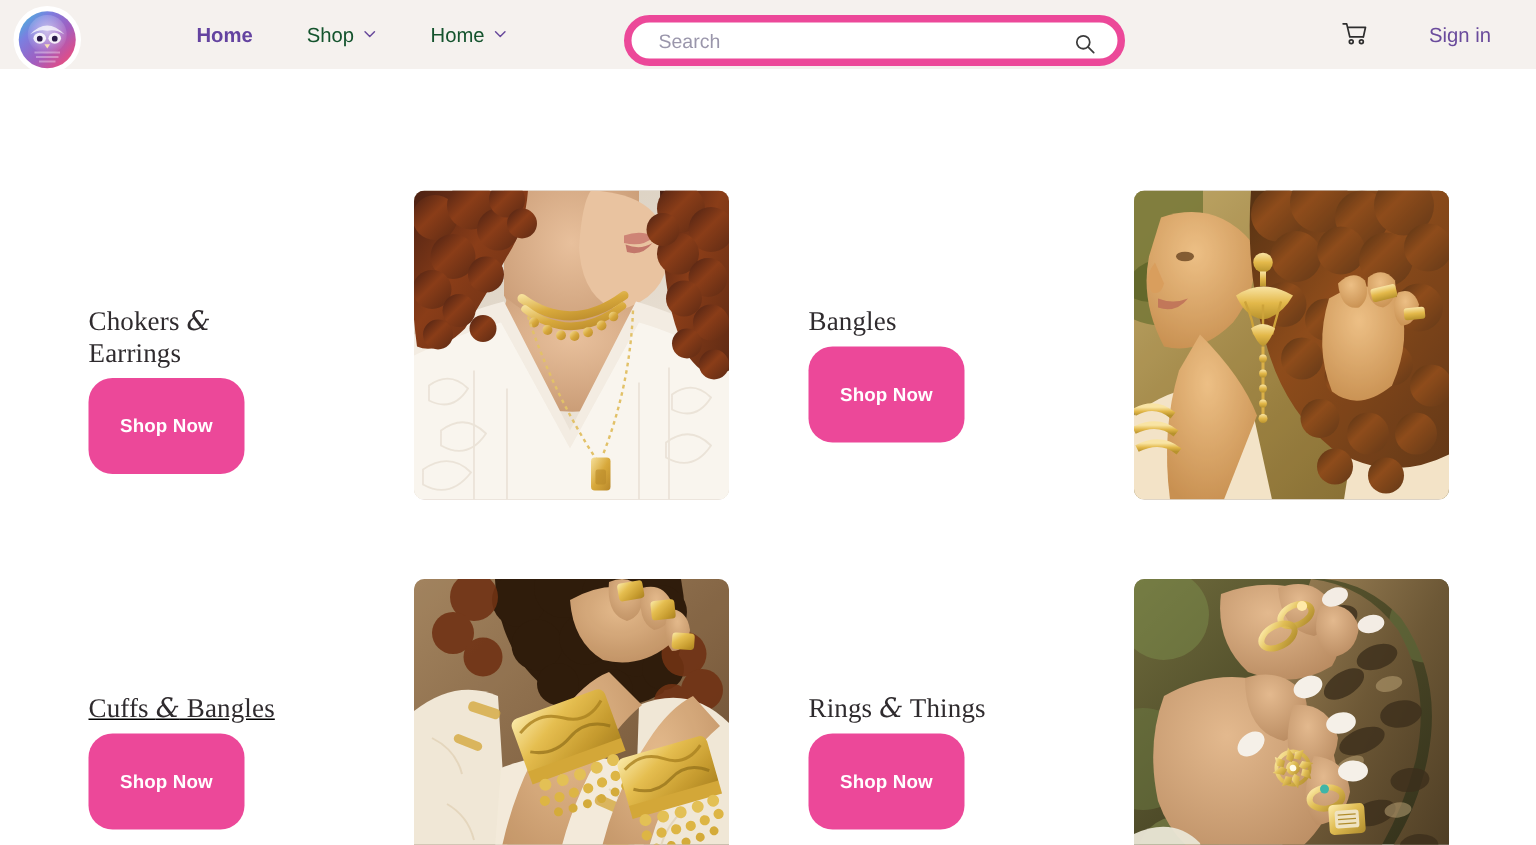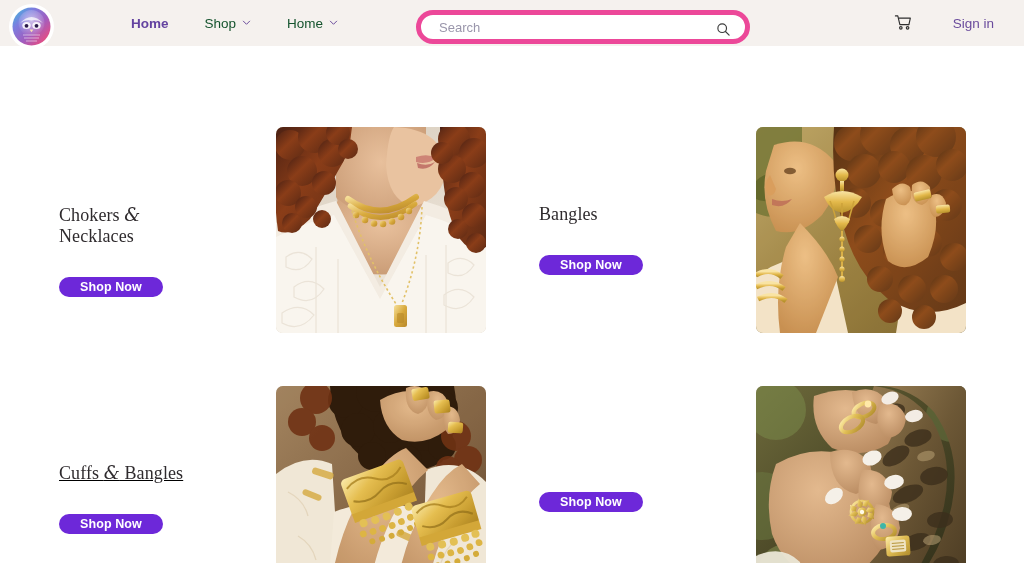--- a/index.html
+++ b/index.html
@@ -118,28 +118,28 @@
     font-family:"Liberation Serif", serif;
     font-size:18px;
     line-height:1.18;
     color:#2f2b2e;
     letter-spacing:0.1px;
     white-space:pre-line;
   }
   .amp { font-family:"DejaVu Serif", serif; font-style:italic; }
   .shop-btn {
     display:inline-block;
-    margin-top:30px;
-    background:#6d28d9;
+    margin-top:6px;
+    background:#ec4899;
     color:#ffffff;
     font-size:12.5px;
     font-weight:700;
     border:none;
     border-radius:16px;
-    padding:3px 21px;
+    padding:25px 21px;
     cursor:pointer;
     font-family:"Liberation Sans", sans-serif;
     letter-spacing:0.1px;
   }
 
   .photo {
     position:absolute;
     width:210px;
     height:206px;
     border-radius:7px;
@@ -229,21 +229,21 @@
         <circle cx="14.3" cy="14.6" r="1.35" fill="none" stroke="#2e2e2e" stroke-width="1.2"></circle>
       </svg>
     </div>
     <span class="hlink signin">Sign in</span>
   </div>
 </div>
 
 <div class="main">
 
   <div class="cat-text" style="left:59px; top:158px; width:200px;">
-    <div class="cat-title"><span>Chokers <span class="amp">&amp;</span></span><br><span>Necklaces</span></div>
+    <div class="cat-title"><span>Chokers <span class="amp">&amp;</span></span><br><span>Earrings</span></div>
     <button class="shop-btn">Shop Now</button>
   </div>
 
   <div class="photo" style="left:276px; top:81px;">
     <svg viewBox="0 0 210 206" preserveAspectRatio="xMidYMid slice">
       <defs>
         <linearGradient id="p1bg" x1="0" y1="0" x2="0.4" y2="1">
           <stop offset="0%" stop-color="#d8cdbd"></stop>
             <stop offset="100%" stop-color="#efe7dc"></stop>
         </linearGradient>
@@ -564,20 +564,21 @@
             <circle cx="170" cy="177.5" r="3"></circle>
           <circle cx="180" cy="177" r="3"></circle>
             <circle cx="190" cy="175.5" r="3"></circle>
         </g>
       </g>
       <rect width="210" height="206" fill="#c98f2e" opacity="0.07"></rect>
     </svg>
   </div>
 
   <div class="cat-text" style="left:539px; top:416px; width:230px;">
+    <div class="cat-title"><span>Rings <span class="amp">&amp;</span> Things</span></div>
     <button class="shop-btn">Shop Now</button>
   </div>
 
   <div class="photo" style="left:756px; top:340px;">
     <svg viewBox="0 0 210 206" preserveAspectRatio="xMidYMid slice">
       <defs>
         <linearGradient id="p4bg" x1="0" y1="0" x2="1" y2="1">
           <stop offset="0%" stop-color="#6f6b3c"></stop>
             <stop offset="45%" stop-color="#4d4a28"></stop>
             <stop offset="100%" stop-color="#2e2c18"></stop>

